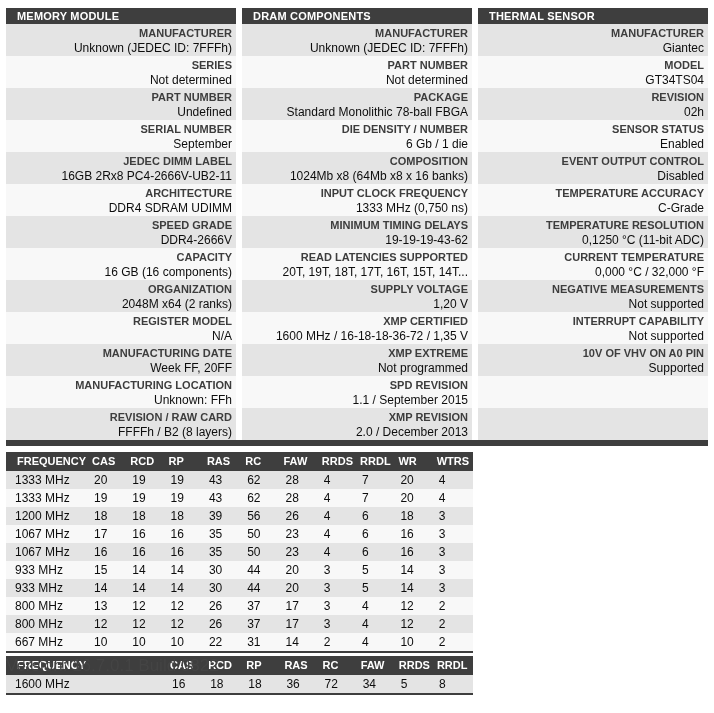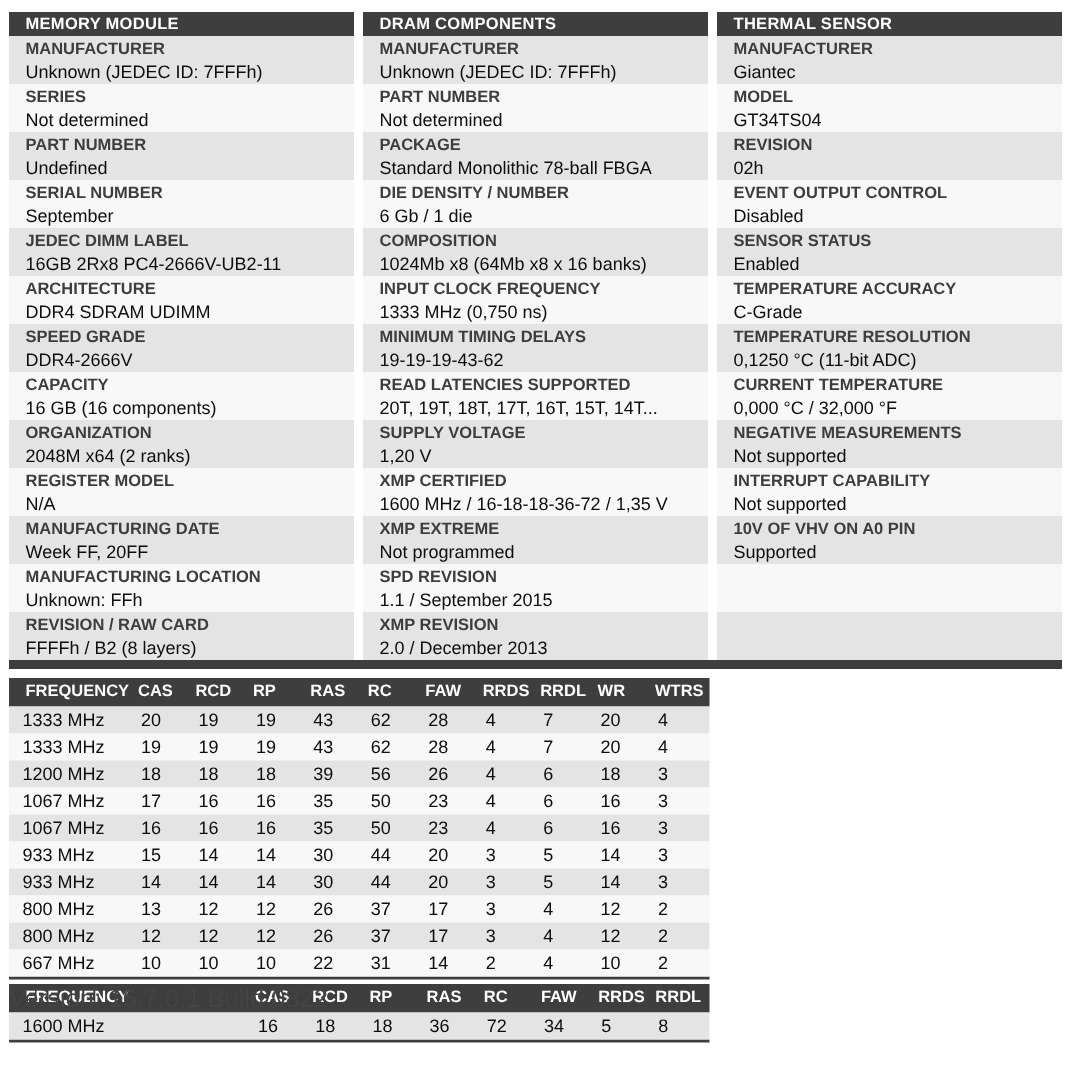--- a/index.html
+++ b/index.html
@@ -15,21 +15,21 @@
   html,body{width:714px;height:713px;overflow:hidden;background:#ffffff;
     font-family:"Liberation Sans", sans-serif;}
   .report{position:relative;width:660px;height:713px;}
 
   
   .panels{position:absolute;top:8px;left:6px;width:702px;display:flex;gap:6px;}
   .panel{width:230px;}
   .panel-header{height:16px;line-height:16px;background:var(--header-bar);
     color:#ffffff;font-size:11px;font-weight:bold;padding-left:11px;
     letter-spacing:.2px;white-space:nowrap;}
-  .info-row{height:32px;padding:2px 4px 0 11px;overflow:hidden;}
+  .info-row{height:32px;padding:2px 4px 0 23px;overflow:hidden;text-align:right;}
   .info-row:nth-child(odd){background:var(--row-alt);}
   .info-row:nth-child(even){background:var(--row-base);}
   .info-label{font-size:11px;font-weight:bold;color:var(--label-color);
     line-height:15px;white-space:nowrap;}
   .info-value{font-size:12px;color:var(--value-color);line-height:14px;white-space:nowrap;}
   .section-border{position:absolute;top:440px;left:6px;width:702px;height:6px;
     background:var(--border-color);}
 
   
   .ttable{position:absolute;left:6px;width:467px;border-bottom:2px solid var(--border-color);}
@@ -207,27 +207,27 @@
     <div class="info-label">MODEL</div>
     <div class="info-value">GT34TS04</div>
   </div>
 
   <div class="info-row">
     <div class="info-label">REVISION</div>
     <div class="info-value">02h</div>
   </div>
 
   <div class="info-row">
+    <div class="info-label">SENSOR STATUS</div>
+    <div class="info-value">Enabled</div>
+  </div>
+
+  <div class="info-row">
     <div class="info-label">EVENT OUTPUT CONTROL</div>
     <div class="info-value">Disabled</div>
-  </div>
-
-  <div class="info-row">
-    <div class="info-label">SENSOR STATUS</div>
-    <div class="info-value">Enabled</div>
   </div>
 
   <div class="info-row">
     <div class="info-label">TEMPERATURE ACCURACY</div>
     <div class="info-value">C-Grade</div>
   </div>
 
   <div class="info-row">
     <div class="info-label">TEMPERATURE RESOLUTION</div>
     <div class="info-value">0,1250 °C (11-bit ADC)</div>

